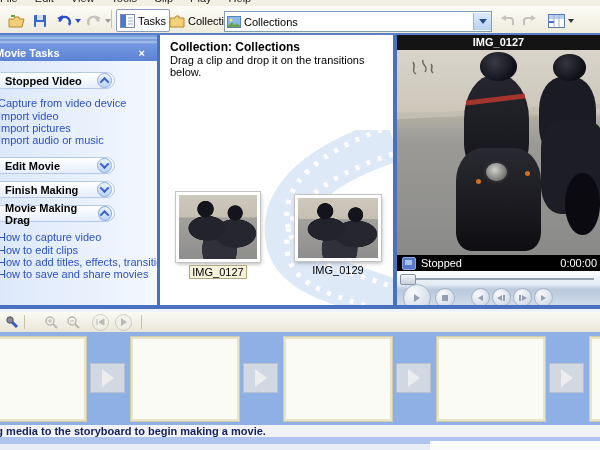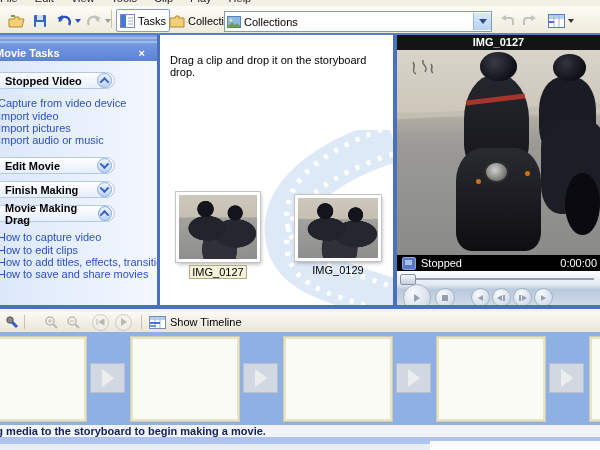--- a/index.html
+++ b/index.html
@@ -280,21 +280,22 @@
   <div class="v-border" style="left:157px"></div>
 
   <div class="collection-pane">
     <div class="watermark">
       <svg width="160" height="185">
         <path d="M148,10 C70,35 38,70 42,105 C46,148 100,152 150,172" stroke="#d4e2f6" stroke-width="44" fill="none"></path>
         <path d="M148,10 C70,35 38,70 42,105 C46,148 100,152 150,172" stroke="#ffffff" stroke-width="5" fill="none" stroke-dasharray="4,8" transform="translate(0,-14)"></path>
         <path d="M148,10 C70,35 38,70 42,105 C46,148 100,152 150,172" stroke="#ffffff" stroke-width="5" fill="none" stroke-dasharray="4,8" transform="translate(0,14)"></path>
       </svg>
     </div>
-    <div class="cp-sub">Drag a clip and drop it on the storyboard drop.</div>
+    <div class="cp-title">Collection: Collections</div>
+    <div class="cp-sub">Drag a clip and drop it on the transitions below.</div>
 
     <div class="thumb" style="left:14px;top:157px;width:88px">
       <div class="frame" style="width:78px;height:64px;margin:0 auto">
           <div class="mini-scene"></div>
         </div>
       <span class="thumb-label selected">IMG_0127</span>
     </div>
     <div class="thumb" style="left:133px;top:160px;width:90px">
       <div class="frame" style="width:80px;height:60px;margin:0 auto">
           <div class="mini-scene"></div>
@@ -398,33 +399,20 @@
       </span>
     </div>
     <div class="sbt gray" style="left:115px">
       <span class="sb-circle">
         <svg width="7" height="8">
             <path d="M1,0 l6,4 -6,4 z" fill="#777"></path>
           </svg>
       </span>
     </div>
     <div class="sb-sep" style="left:141px"></div>
-    <div class="sbt" style="left:149px">
-      <span>
-        <svg width="17" height="13">
-            <rect x="0.5" y="0.5" width="16" height="12" fill="#fff" stroke="#7a8ab0"></rect>
-            <rect x="1" y="1" width="15" height="3" fill="#b8d0f0"></rect>
-            <line x1="6" y1="1" x2="6" y2="12" stroke="#aab8d0"></line>
-            <line x1="11" y1="1" x2="11" y2="12" stroke="#aab8d0"></line>
-            <rect x="1" y="6" width="10" height="2" fill="#4a74c8"></rect>
-            <rect x="1" y="9" width="6" height="2" fill="#6a94d8"></rect>
-          </svg>
-      </span>
-      <span>Show Timeline</span>
-    </div>
   </div>
 
   <div class="storyboard">
     <div class="clip-slot" style="left:-22px"></div>
     <div class="trans-slot" style="left:90px">
         <span class="trans-arrow"></span>
       </div>
     <div class="clip-slot" style="left:131px"></div>
     <div class="trans-slot" style="left:243px">
         <span class="trans-arrow"></span>

